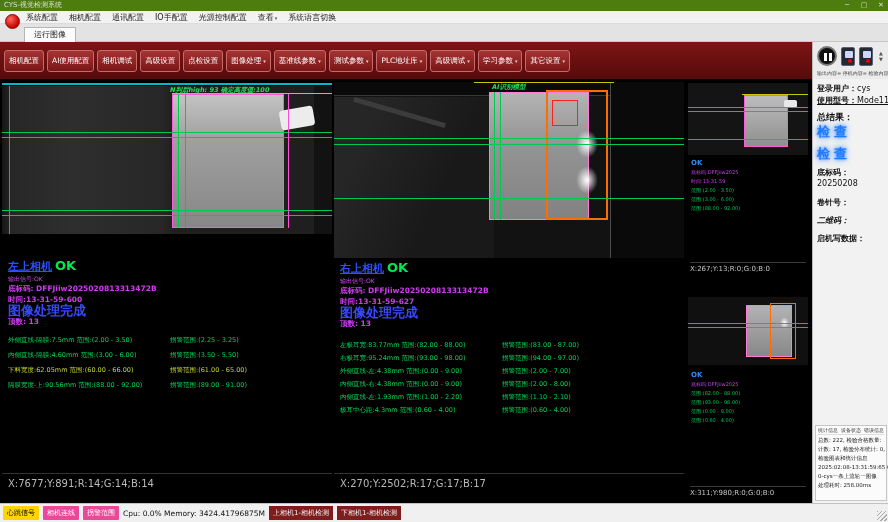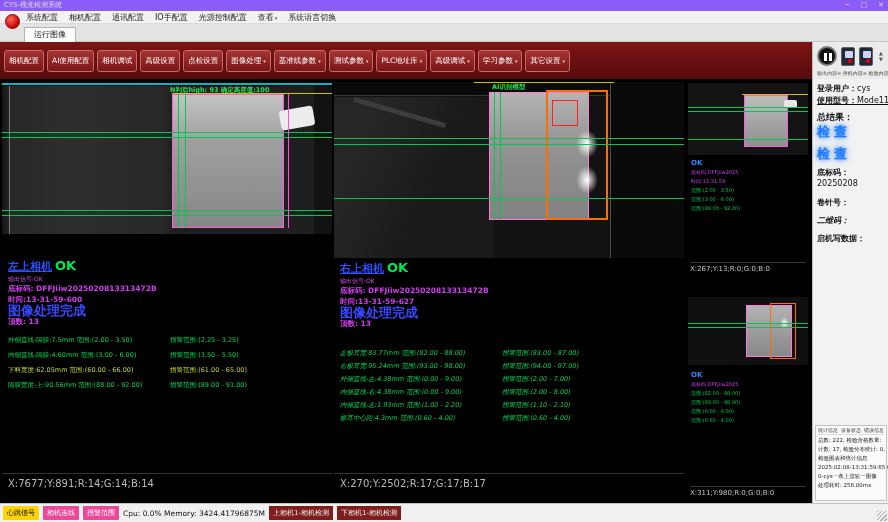--- a/index.html
+++ b/index.html
@@ -1,20 +1,20 @@
 <!DOCTYPE html>
 <html><head>
 <meta charset="utf-8">
 <style>
   * { box-sizing: border-box; margin: 0; padding: 0; }
   body { background:#666; font-family:"DejaVu Sans","Liberation Sans",sans-serif; }
   .app { position:relative; width:888px; height:522px; background:#f0f0f0; overflow:hidden; }
 
   
-  .titlebar { position:absolute; top:0; left:0; width:888px; height:11px; background:#8b5cf6; color:#ddd;
+  .titlebar { position:absolute; top:0; left:0; width:888px; height:11px; background:#4d7c0f; color:#ddd;
               font-size:7px; line-height:11px; padding-left:4px; display:flex; }
   .win-controls { position:absolute; right:2px; top:0; height:11px; display:flex; gap:7px; align-items:center; }
   .win-controls span { font-size:7px; color:#ddd; cursor:default; width:10px; text-align:center; }
 
   
   .menubar { position:absolute; top:11px; left:0; width:888px; height:13px; background:#f2f2f2;
              border-bottom:1px solid #dcdcdc; display:flex; align-items:center; gap:11px; padding-left:26px;
              font-size:8px; color:#1a1a1a; }
   .menubar .mi { white-space:nowrap; }
   .menubar .arr { font-size:5px; color:#555; margin-left:1px; }
@@ -43,21 +43,21 @@
   .miniicon { width:14px; height:19px; background:#232835; border:1px solid #5a6070; border-radius:2px; position:relative; }
   .miniicon::before { content:""; position:absolute; left:2.5px; top:3px; width:8px; height:7px; background:#cdd6f8; border-radius:1px; }
   .miniicon::after { content:""; position:absolute; right:2px; bottom:2px; width:4px; height:4px; border-radius:50%; background:#e00; }
   .scrolls { display:flex; flex-direction:column; font-size:5px; color:#555; line-height:6px; margin-left:2px; }
   .ctrl-note { font-size:5px; color:#444; white-space:nowrap; margin-top:2px; transform-origin:left; }
 
   
   .main { position:absolute; top:79px; left:0; width:812px; height:424px; background:#000; }
   .cam-panel { position:absolute; background:#000; }
   .cyanline { position:absolute; left:0; top:4px; width:100%; height:2px; background:#00b8c8; }
-  .cam-img { position:absolute; overflow:hidden; }
+  .cam-img { position:absolute; overflow:hidden;font-style:italic; }
   .ovl { position:absolute; }
   .overlay-text { position:absolute; font-size:6.5px; color:#27e05a; white-space:nowrap; font-weight:bold; }
   .cam-info { position:absolute; left:6px; right:4px; }
   .cam-title { color:#2b50ff; font-size:11px; font-weight:bold;text-decoration:underline; }
   .cam-ok { color:#00e853; font-size:13px; font-weight:bold; margin-left:3px; }
   .cam-signal { color:#d44df0; font-size:6px; line-height:9px; }
   .lm { color:#cf3df0; font-size:7.5px; font-weight:bold; line-height:11px; white-space:nowrap; }
   .lb { color:#3748ff; font-size:13px; font-weight:bold; line-height:11px; white-space:nowrap; }
   .mrow { display:flex; align-items:center; font-size:6.5px; color:#00d455; white-space:nowrap; }
   .mrow .mname { width:162px; flex:0 0 162px; }
@@ -232,21 +232,21 @@
       </div>
       <div class="cam-info" style="top:178px;">
         <div>
           <span class="cam-title">右上相机</span><span class="cam-ok">OK</span>
         </div>
         <div class="cam-signal">输出信号:OK</div>
         <div class="lm">底标码: DFFJiiw2025020813313472B</div>
         <div class="lm">时间:13-31-59-627</div>
         <div class="lb">图像处理完成</div>
         <div class="lm">顶数: 13</div>
-        <div class="rows-mid" style="margin-top:18px;font-style:italic;">
+        <div class="rows-mid" style="margin-top:10px;">
           <div class="mrow">
               <span class="mname">左极耳宽:83.77mm 范围:(82.00 - 88.00)</span>
               <span class="mwarn">拐警范围:(83.00 - 87.00)</span>
             </div>
           <div class="mrow">
               <span class="mname">右极耳宽:95.24mm 范围:(93.00 - 98.00)</span>
               <span class="mwarn">拐警范围:(94.00 - 97.00)</span>
             </div>
           <div class="mrow">
               <span class="mname">外侧直线-左:4.38mm 范围:(0.00 - 9.00)</span>

